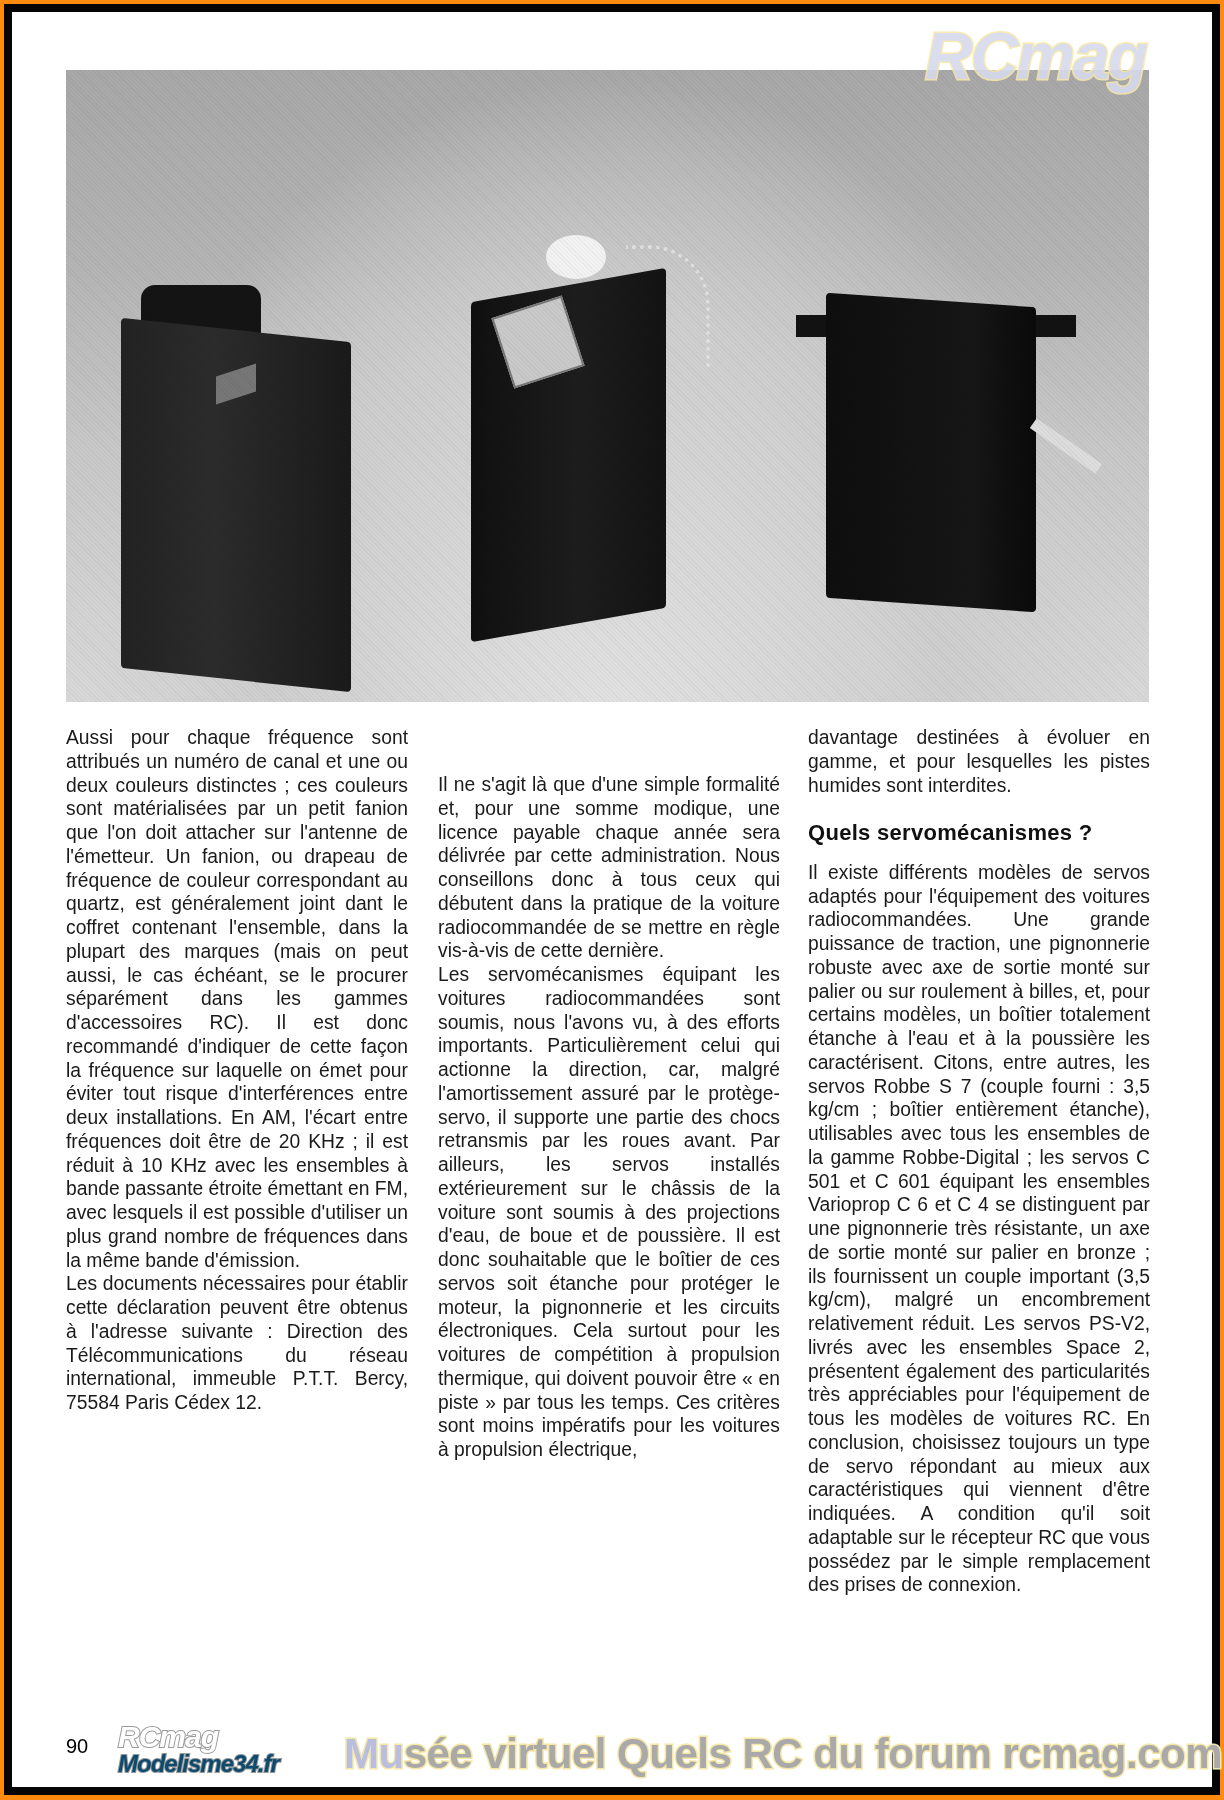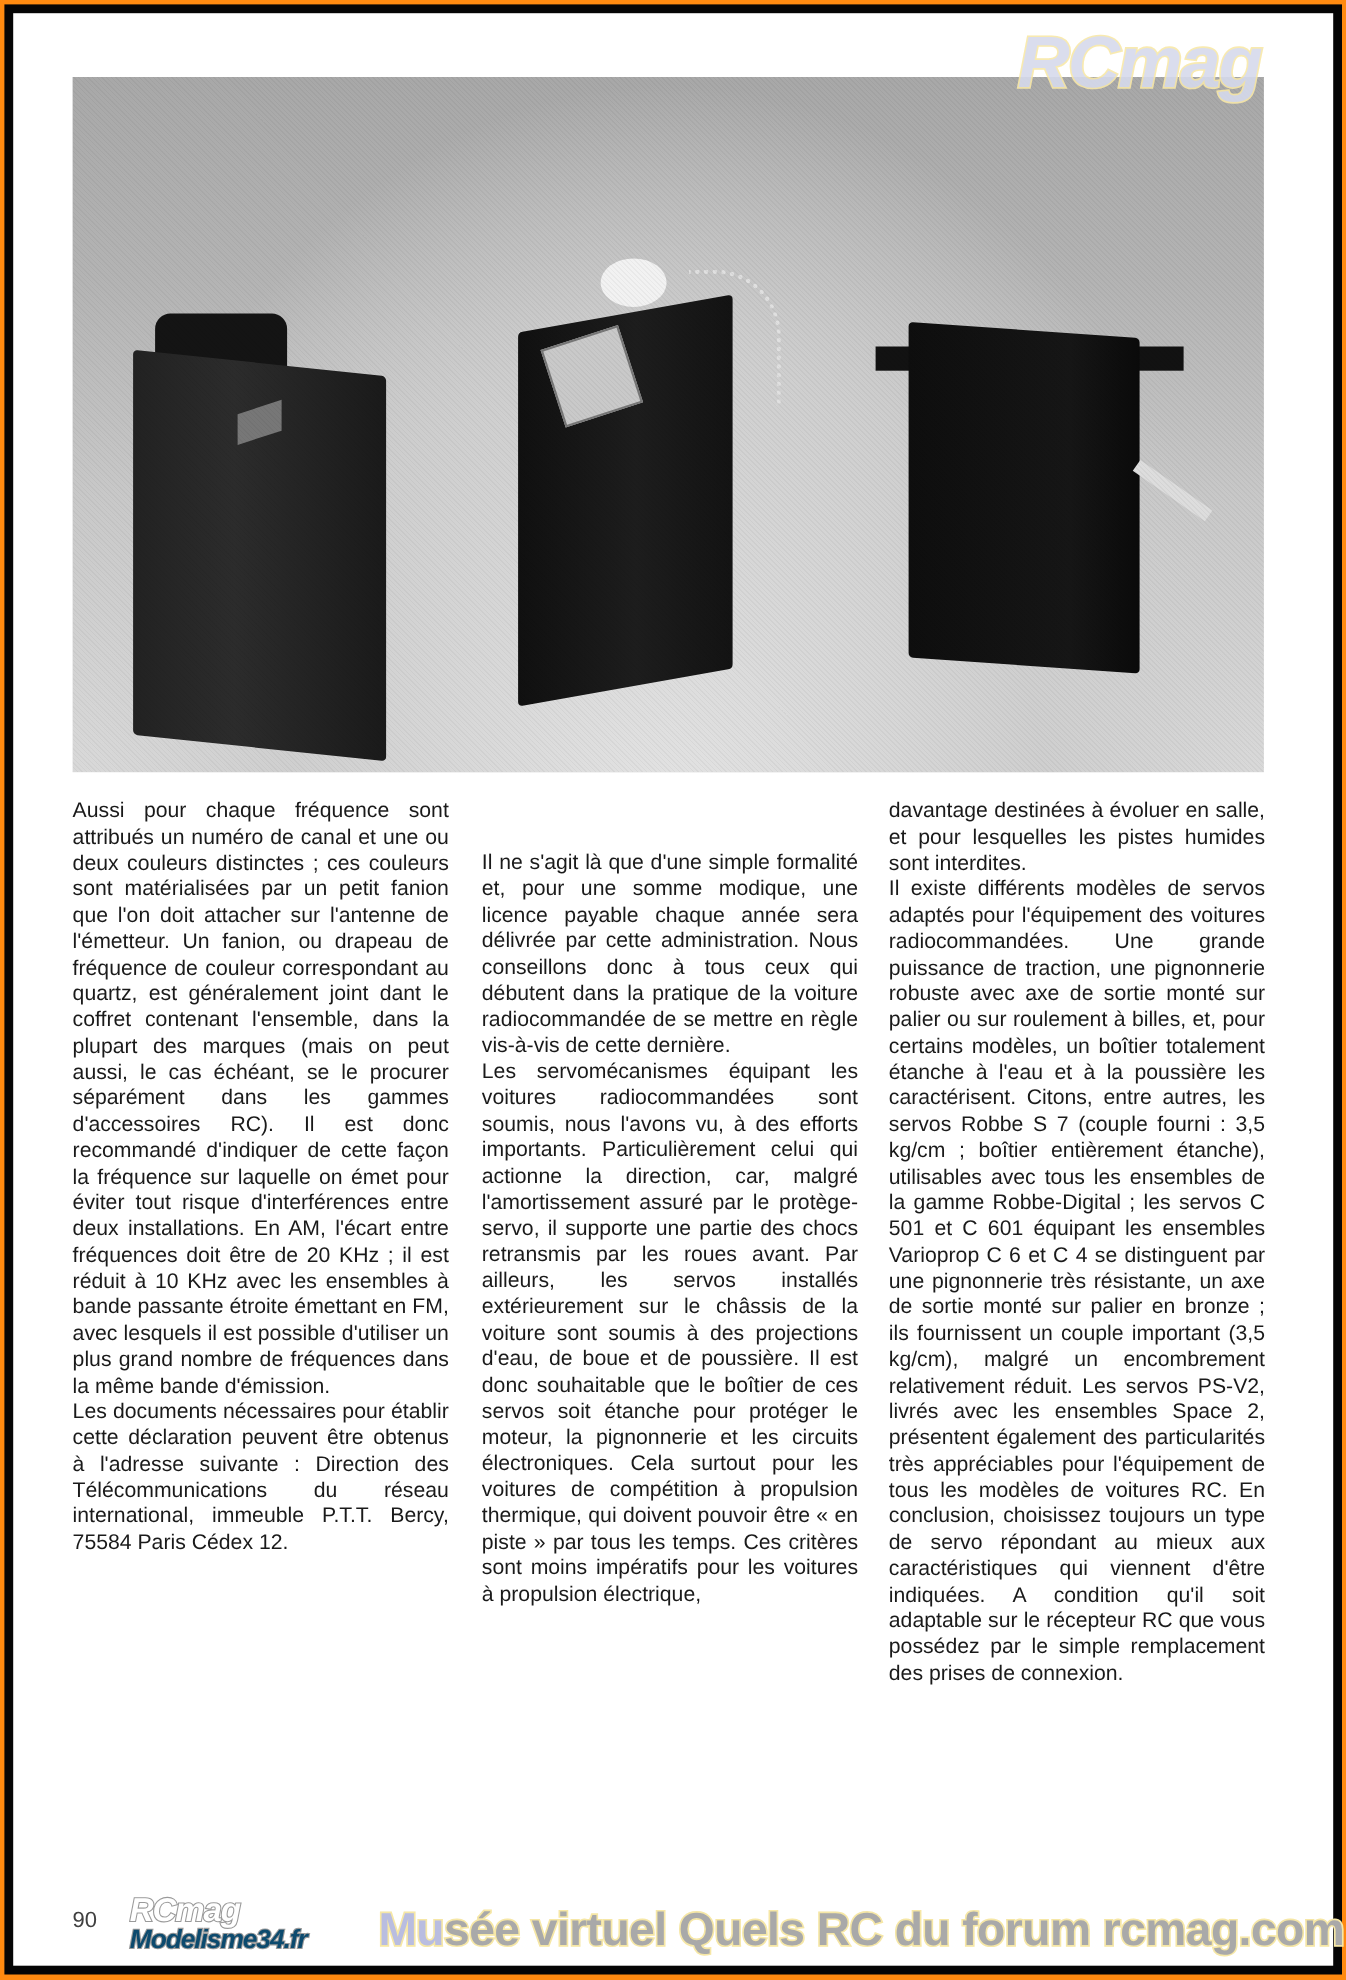--- a/index.html
+++ b/index.html
@@ -65,21 +65,21 @@
   h2.section-heading {
     margin: 0; font-weight: bold; font-size: 22px; line-height: 27.5px;
     letter-spacing: 0.3px; text-align: left; color: #111;
   }
   .h-left { margin-top: 24px !important; margin-bottom: 6px !important; }
   .h-mid { margin-top: 22px !important; margin-bottom: 14px !important; }
   .h-right { margin-top: 22px !important; margin-bottom: 14px !important; }
 
   .footer-page-number {
     position: absolute; left: 66px; top: 1735px;
-    font-size: 20px; color: #404040;
+    font-size: 20px; color: #000000;
   }
   .footer-logo-rcmag {
     position: absolute; left: 118px; top: 1720px;
     font-weight: bold; font-style: italic; font-size: 30px; letter-spacing: -1px;
     color: #ffffff; -webkit-text-stroke: 2px #9a9a9a; paint-order: stroke fill;
   }
   .footer-logo-site {
     position: absolute; left: 118px; top: 1750px;
     font-weight: bold; font-style: italic; font-size: 24px; letter-spacing: -1px;
     color: #0c4a6e; -webkit-text-stroke: 2px #9a9a9a; paint-order: stroke fill;
@@ -120,20 +120,21 @@
   <p>Les documents nécessaires pour établir cette déclaration peuvent être obtenus à l'adresse suivante : Direction des Télécommunications du réseau international, immeuble P.T.T. Bercy, 75584 Paris Cédex 12.</p>
 </div>
 
 <div class="col col-mid">
   <div class="gap-caption"></div>
   <p>Il ne s'agit là que d'une simple formalité et, pour une somme modique, une licence payable chaque année sera délivrée par cette administration. Nous conseillons donc à tous ceux qui débutent dans la pratique de la voiture radiocommandée de se mettre en règle vis-à-vis de cette dernière.</p>
   <p>Les servomécanismes équipant les voitures radiocommandées sont soumis, nous l'avons vu, à des efforts importants. Particulièrement celui qui actionne la direction, car, malgré l'amortissement assuré par le protège-servo, il supporte une partie des chocs retransmis par les roues avant. Par ailleurs, les servos installés extérieurement sur le châssis de la voiture sont soumis à des projections d'eau, de boue et de poussière. Il est donc souhaitable que le boîtier de ces servos soit étanche pour protéger le moteur, la pignonnerie et les circuits électroniques. Cela surtout pour les voitures de compétition à propulsion thermique, qui doivent pouvoir être « en piste » par tous les temps. Ces critères sont moins impératifs pour les voitures à propulsion électrique,</p>
 </div>
 
 <div class="col col-right">
-  <p>davantage destinées à évoluer en salle, et pour lesquelles les pistes humides sont interdites.</p>
+  <p>davantage destinées à évoluer en gamme, et pour lesquelles les pistes humides sont interdites.</p>
+  <h2 class="section-heading h-right">Quels servomécanismes ?</h2>
   <p>Il existe différents modèles de servos adaptés pour l'équipement des voitures radiocommandées. Une grande puissance de traction, une pignonnerie robuste avec axe de sortie monté sur palier ou sur roulement à billes, et, pour certains modèles, un boîtier totalement étanche à l'eau et à la poussière les caractérisent. Citons, entre autres, les servos Robbe S 7 (couple fourni : 3,5 kg/cm ; boîtier entièrement étanche), utilisables avec tous les ensembles de la gamme Robbe-Digital ; les servos C 501 et C 601 équipant les ensembles Varioprop C 6 et C 4 se distinguent par une pignonnerie très résistante, un axe de sortie monté sur palier en bronze ; ils fournissent un couple important (3,5 kg/cm), malgré un encombrement relativement réduit. Les servos PS-V2, livrés avec les ensembles Space 2, présentent également des particularités très appréciables pour l'équipement de tous les modèles de voitures RC. En conclusion, choisissez toujours un type de servo répondant au mieux aux caractéristiques qui viennent d'être indiquées. A condition qu'il soit adaptable sur le récepteur RC que vous possédez par le simple remplacement des prises de connexion.</p>
 </div>
 
 <div class="footer-page-number">90</div>
 <div class="footer-logo-rcmag">RCmag</div>
 <div class="footer-logo-site">Modelisme34.fr</div>
 <div class="footer-watermark"><span class="accent">Mu</span><span>sée virtuel Quels RC du forum rcmag.com</span></div>
 
 </body></html>

